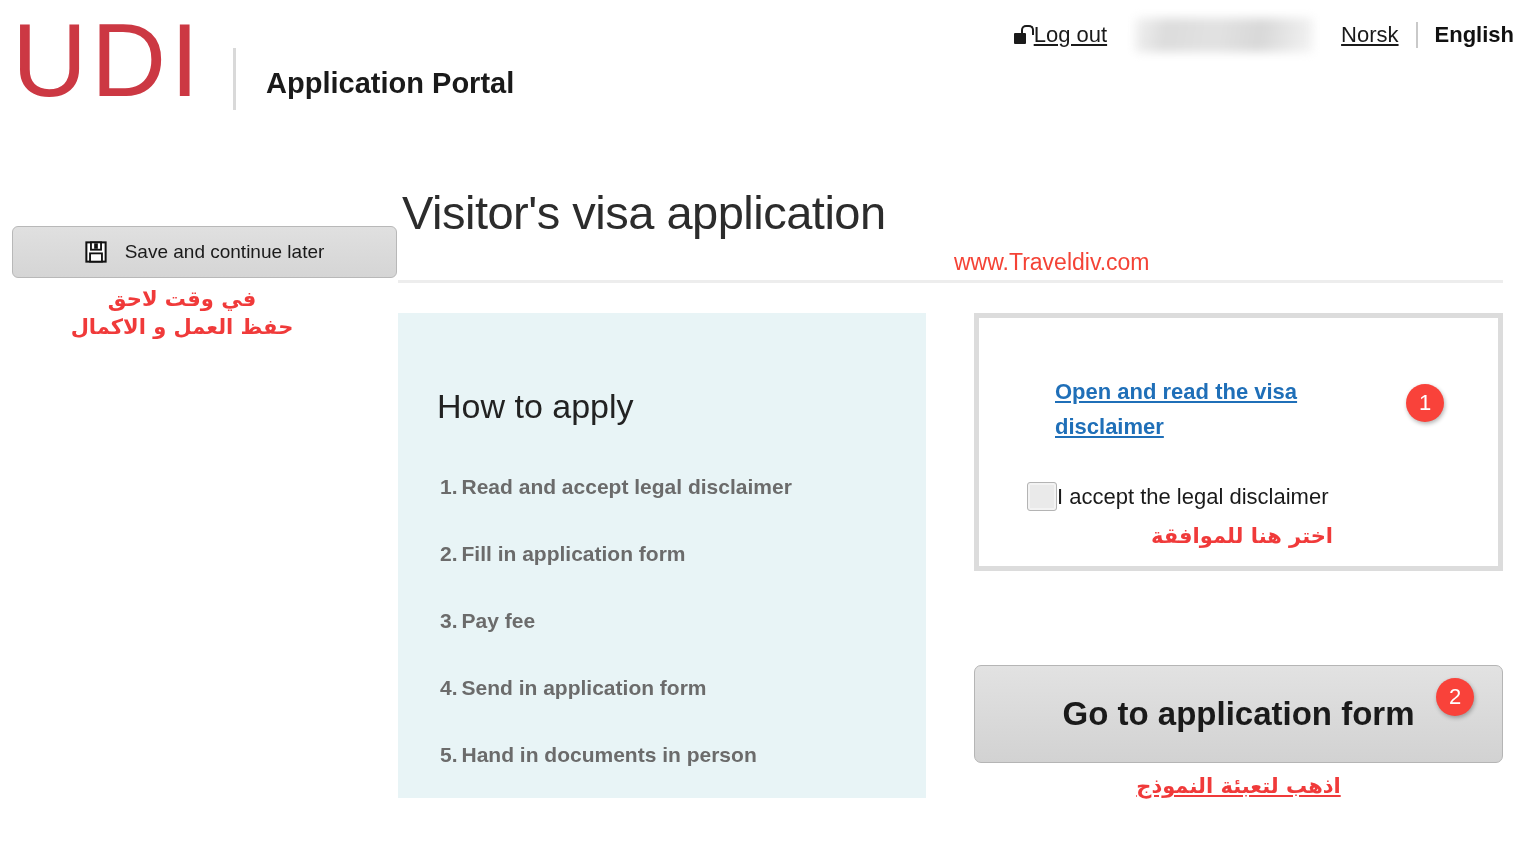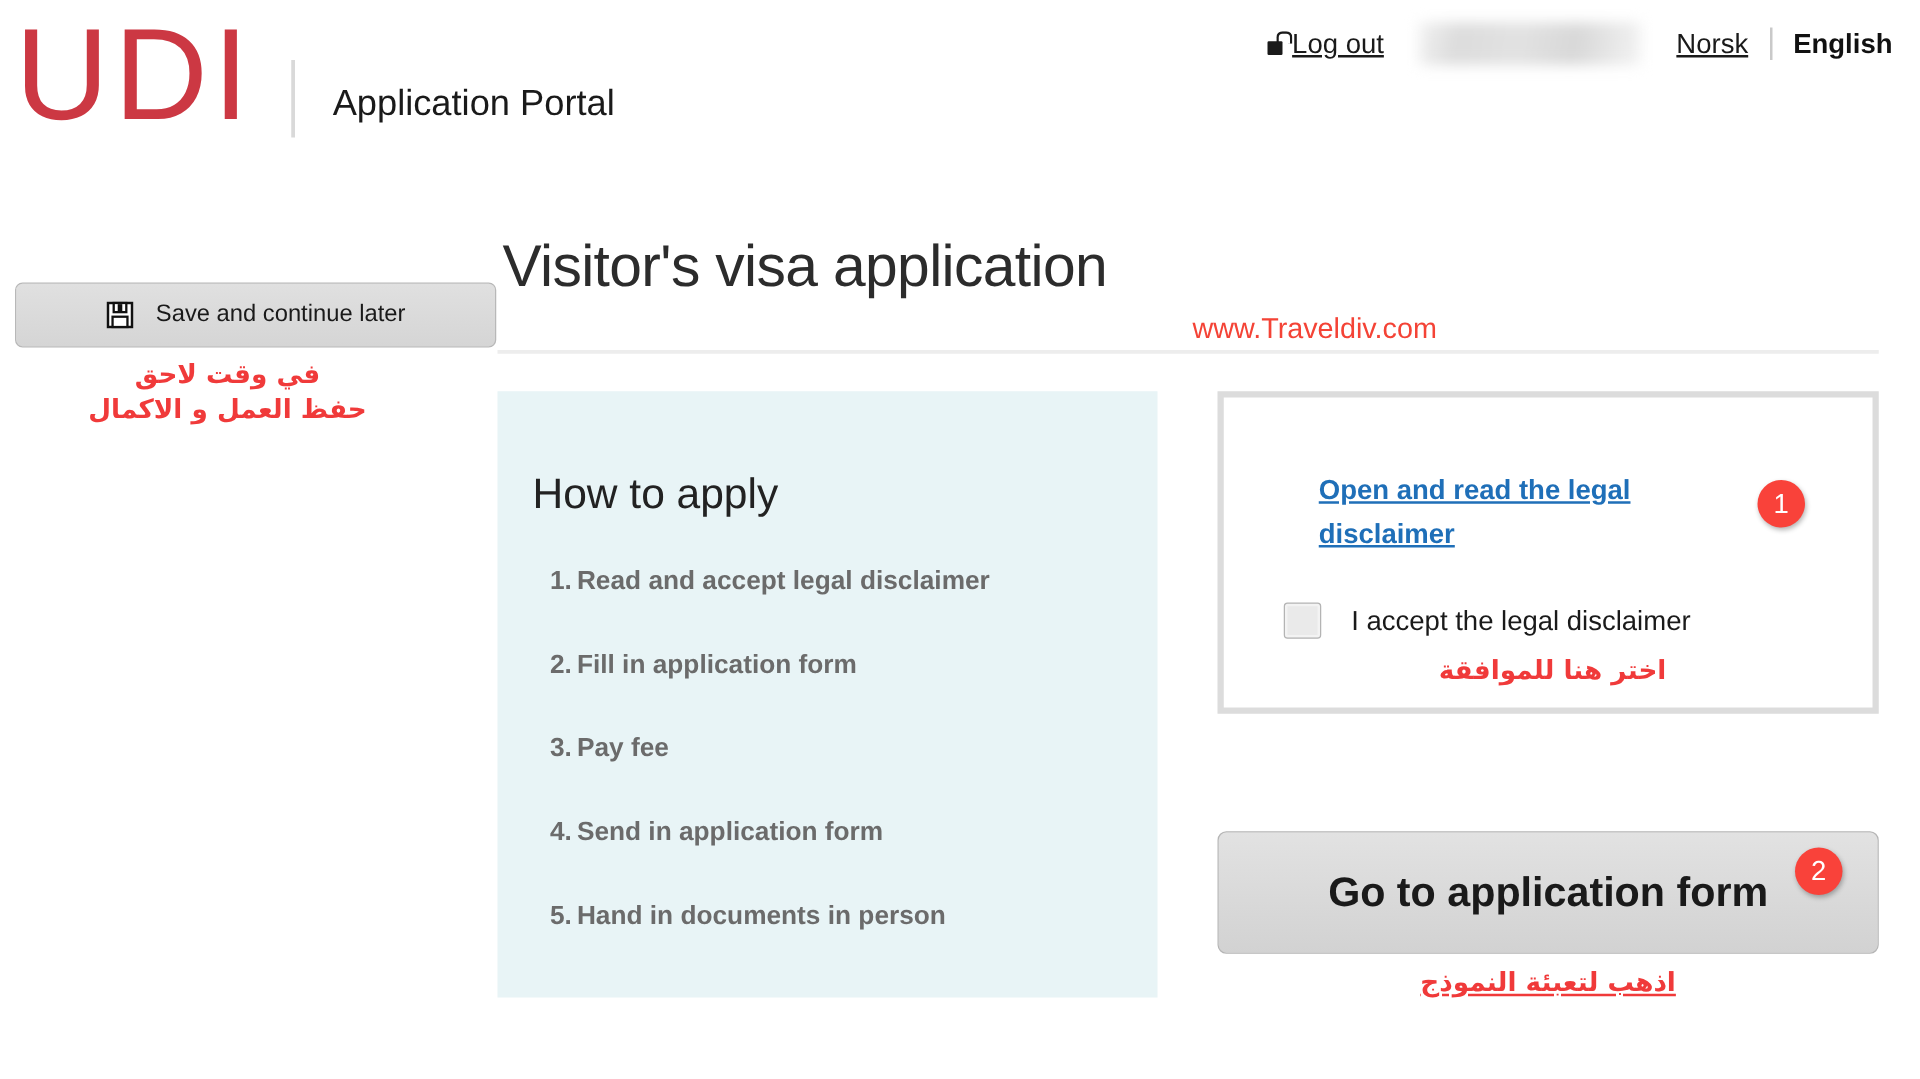--- a/index.html
+++ b/index.html
@@ -43,21 +43,21 @@
   #logo-divider {
     width: 3px;
     height: 62px;
     background: #d9d9d9;
     margin-left: 30px;
     margin-right: 30px;
     margin-top: 38px;
   }
   #portal-name {
     font-size: 29px;
-    font-weight: normal;
+    font-weight: bold;
     color: #1a1a1a;
     margin-top: 47px;
     white-space: nowrap;
   }
 
   #header-right {
     position: absolute;
     right: 22px;
     top: 18px;
     display: flex;
@@ -208,21 +208,21 @@
   #how-to-apply {
     position: absolute;
     left: 0;
     top: 128px;
     width: 528px;
     height: 485px;
     background: #e8f4f6;
     box-sizing: border-box;
   }
   #how-to-apply h2 {
-    margin: 5px;
+    margin: 16px;
     padding: 60px 0 0 23px;
     font-size: 34px;
     font-weight: normal;
     color: #222;
     line-height: 1;
   }
   #steps-list {
     list-style: none;
     margin: 0;
     padding: 36px 0 0 42px;
@@ -275,21 +275,20 @@
     border: 1px solid #b4b4b4;
     border-radius: 3px;
     box-shadow: inset 0 0 0 2px #f3f3f3;
     box-sizing: border-box;
     cursor: pointer;
     flex: none;
   }
   #accept-label {
     font-size: 22px;
     color: #1a1a1a;
-    margin-left: 24px;
     white-space: nowrap;
   }
   #accept-arabic {
     position: absolute;
     left: 48px;
     top: 205px;
     width: 430px;
     text-align: center;
     margin-top: 0;
   }
@@ -413,21 +412,21 @@
       <li>
         <span class="num">4.</span><span>Send in application form</span>
       </li>
       <li>
         <span class="num">5.</span><span>Hand in documents in person</span>
       </li>
     </ul>
   </div>
 
   <div id="disclaimer-panel">
-    <a id="disclaimer-link" href="#">Open and read the legal disclaimer</a>
+    <a id="disclaimer-link" href="#">Open and read the visa disclaimer</a>
 
     <div id="accept-row">
       <span id="accept-checkbox"></span>
       <span id="accept-label">I accept the legal disclaimer</span>
     </div>
 
     <div id="accept-arabic" class="arabic-note">اختر هنا للموافقة</div>
   </div>
 
   <div class="badge" id="badge-1">1</div>

